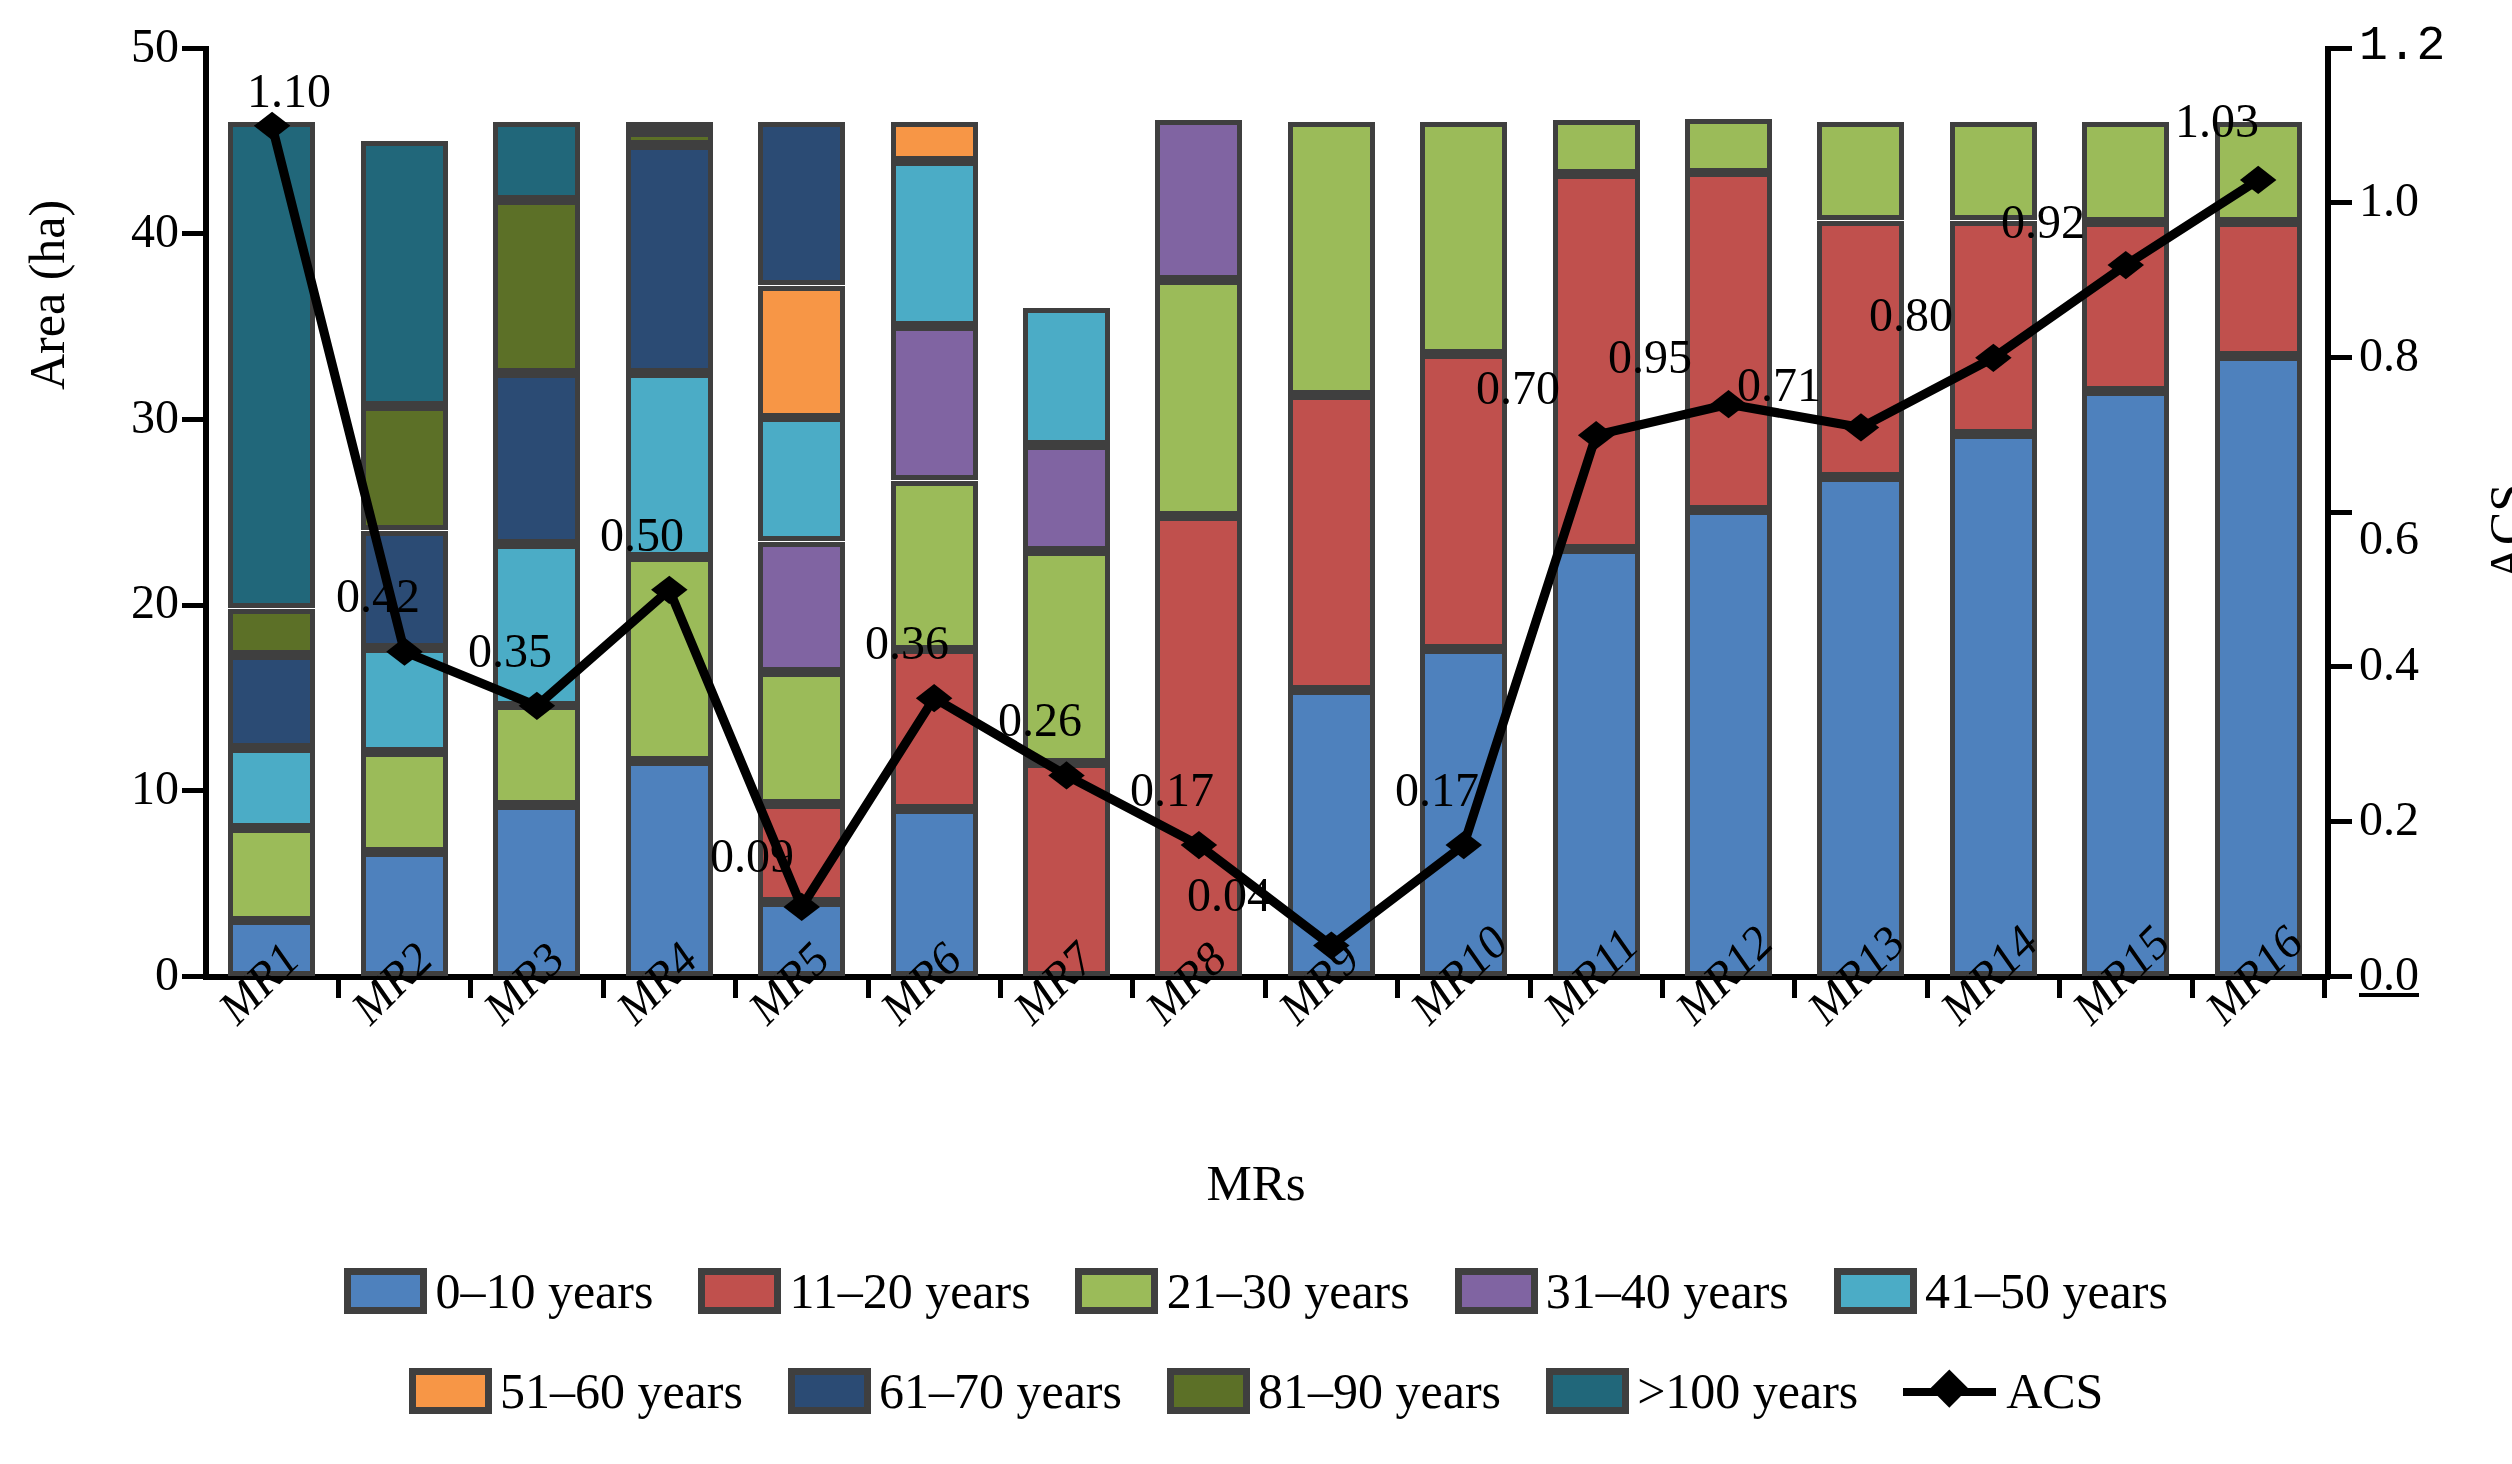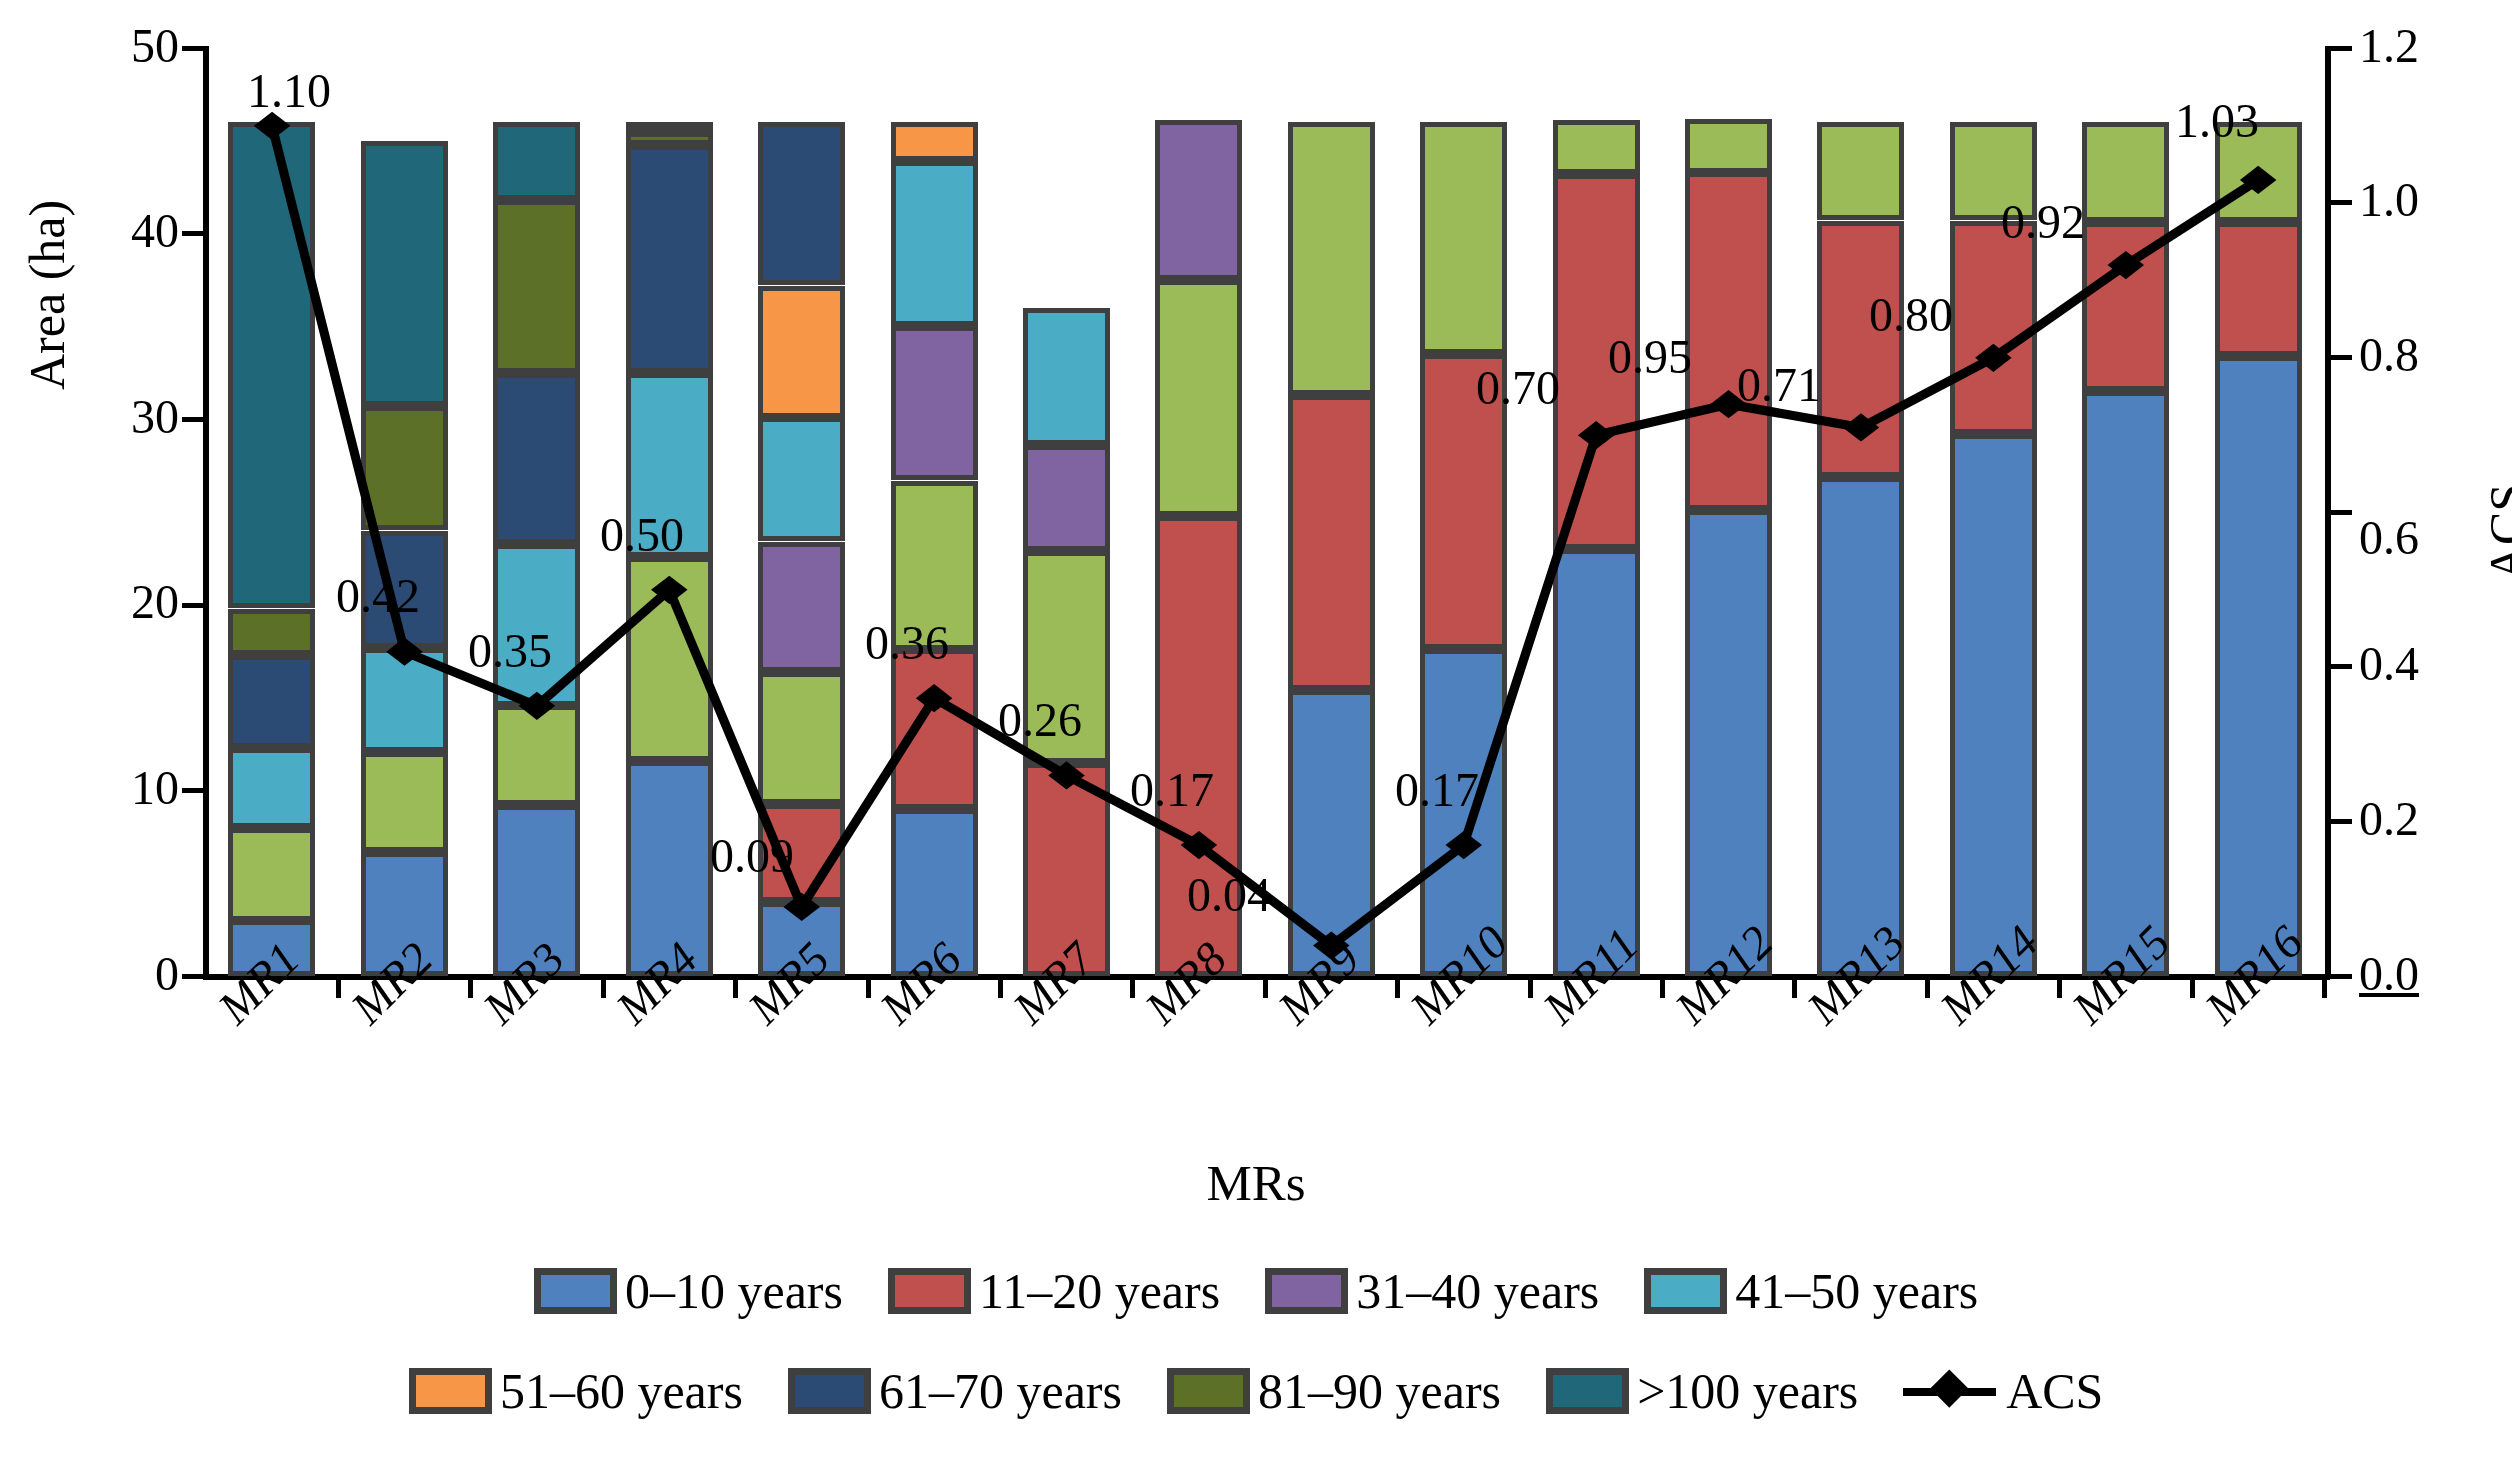--- a/index.html
+++ b/index.html
@@ -80,21 +80,21 @@
       <div class="ylab-right" style="top: 795px;">0.2</div>
       <div class="tick-right" style="top: 664px;"></div>
       <div class="ylab-right" style="top: 640px;">0.4</div>
       <div class="tick-right" style="top: 510px;"></div>
       <div class="ylab-right" style="top: 486px; margin-top: 28px;">0.6</div>
       <div class="tick-right" style="top: 355px;"></div>
       <div class="ylab-right" style="top: 331px;">0.8</div>
       <div class="tick-right" style="top: 200px;"></div>
       <div class="ylab-right" style="top: 176px;">1.0</div>
       <div class="tick-right" style="top: 46px;"></div>
-      <div class="ylab-right" style="top: 21.6px;">1.2</div>
+      <div class="ylab-right" style="top: 21.6px; font-family: Liberation Mono, monospace;">1.2</div>
     </div>
   <div id="ticks-x">
       <div class="tick-x" style="left: 336px;"></div>
       <div class="tick-x" style="left: 468px;"></div>
       <div class="tick-x" style="left: 601px;"></div>
       <div class="tick-x" style="left: 733px;"></div>
       <div class="tick-x" style="left: 866px;"></div>
       <div class="tick-x" style="left: 998px;"></div>
       <div class="tick-x" style="left: 1130px;"></div>
       <div class="tick-x" style="left: 1263px;"></div>
@@ -269,20 +269,24 @@
     <div class="legend-row" id="legend-row-1">
         <div class="legend-item">
           <div class="swatch" style="background: rgb(78, 129, 189);"></div>
           <div class="legend-text">0–10 years</div>
         </div>
         <div class="legend-item">
           <div class="swatch" style="background: rgb(192, 80, 77);"></div>
           <div class="legend-text">11–20 years</div>
         </div>
         <div class="legend-item">
+          <div class="swatch" style="background: rgb(155, 187, 89);"></div>
+          <div class="legend-text">21–30 years</div>
+        </div>
+        <div class="legend-item">
           <div class="swatch" style="background: rgb(128, 100, 162);"></div>
           <div class="legend-text">31–40 years</div>
         </div>
         <div class="legend-item">
           <div class="swatch" style="background: rgb(75, 172, 198);"></div>
           <div class="legend-text">41–50 years</div>
         </div>
       </div>
     <div class="legend-row" id="legend-row-2">
         <div class="legend-item">

